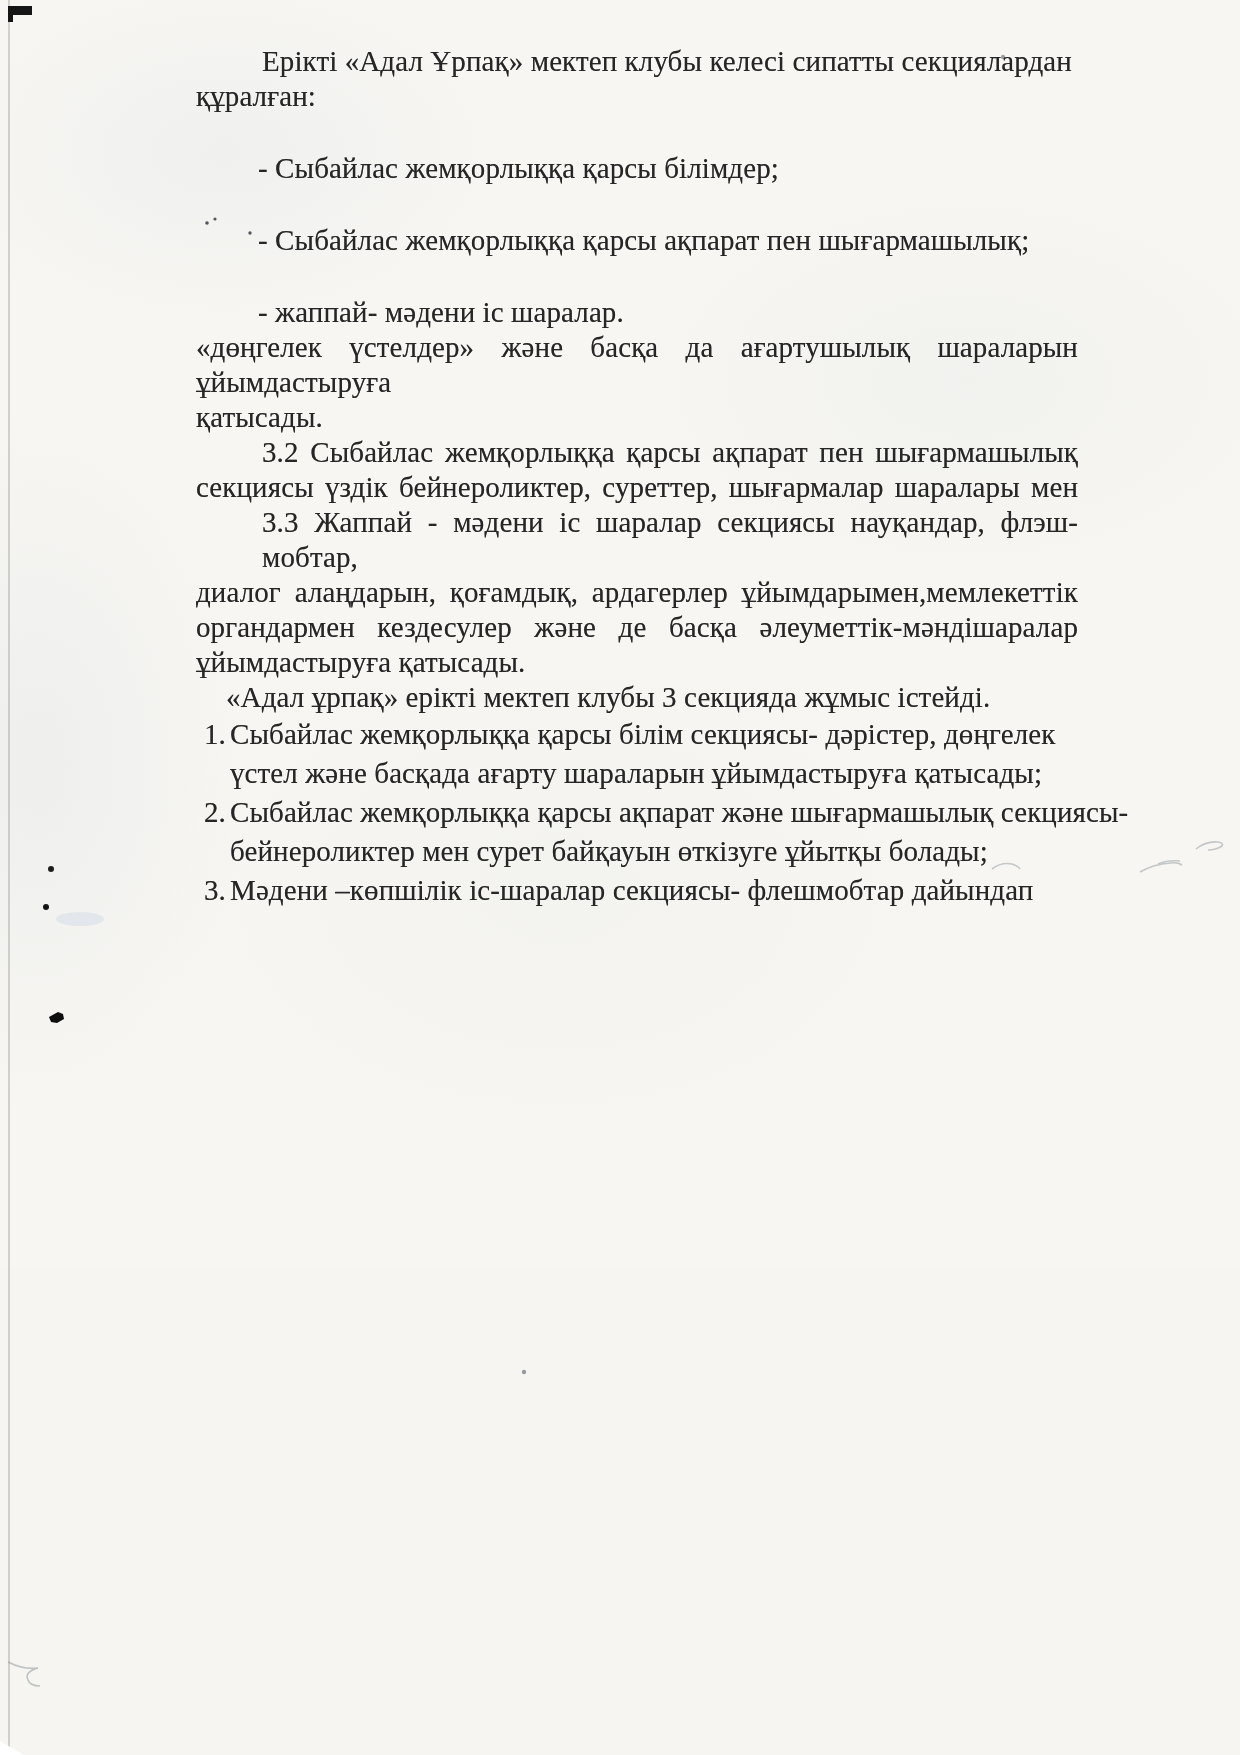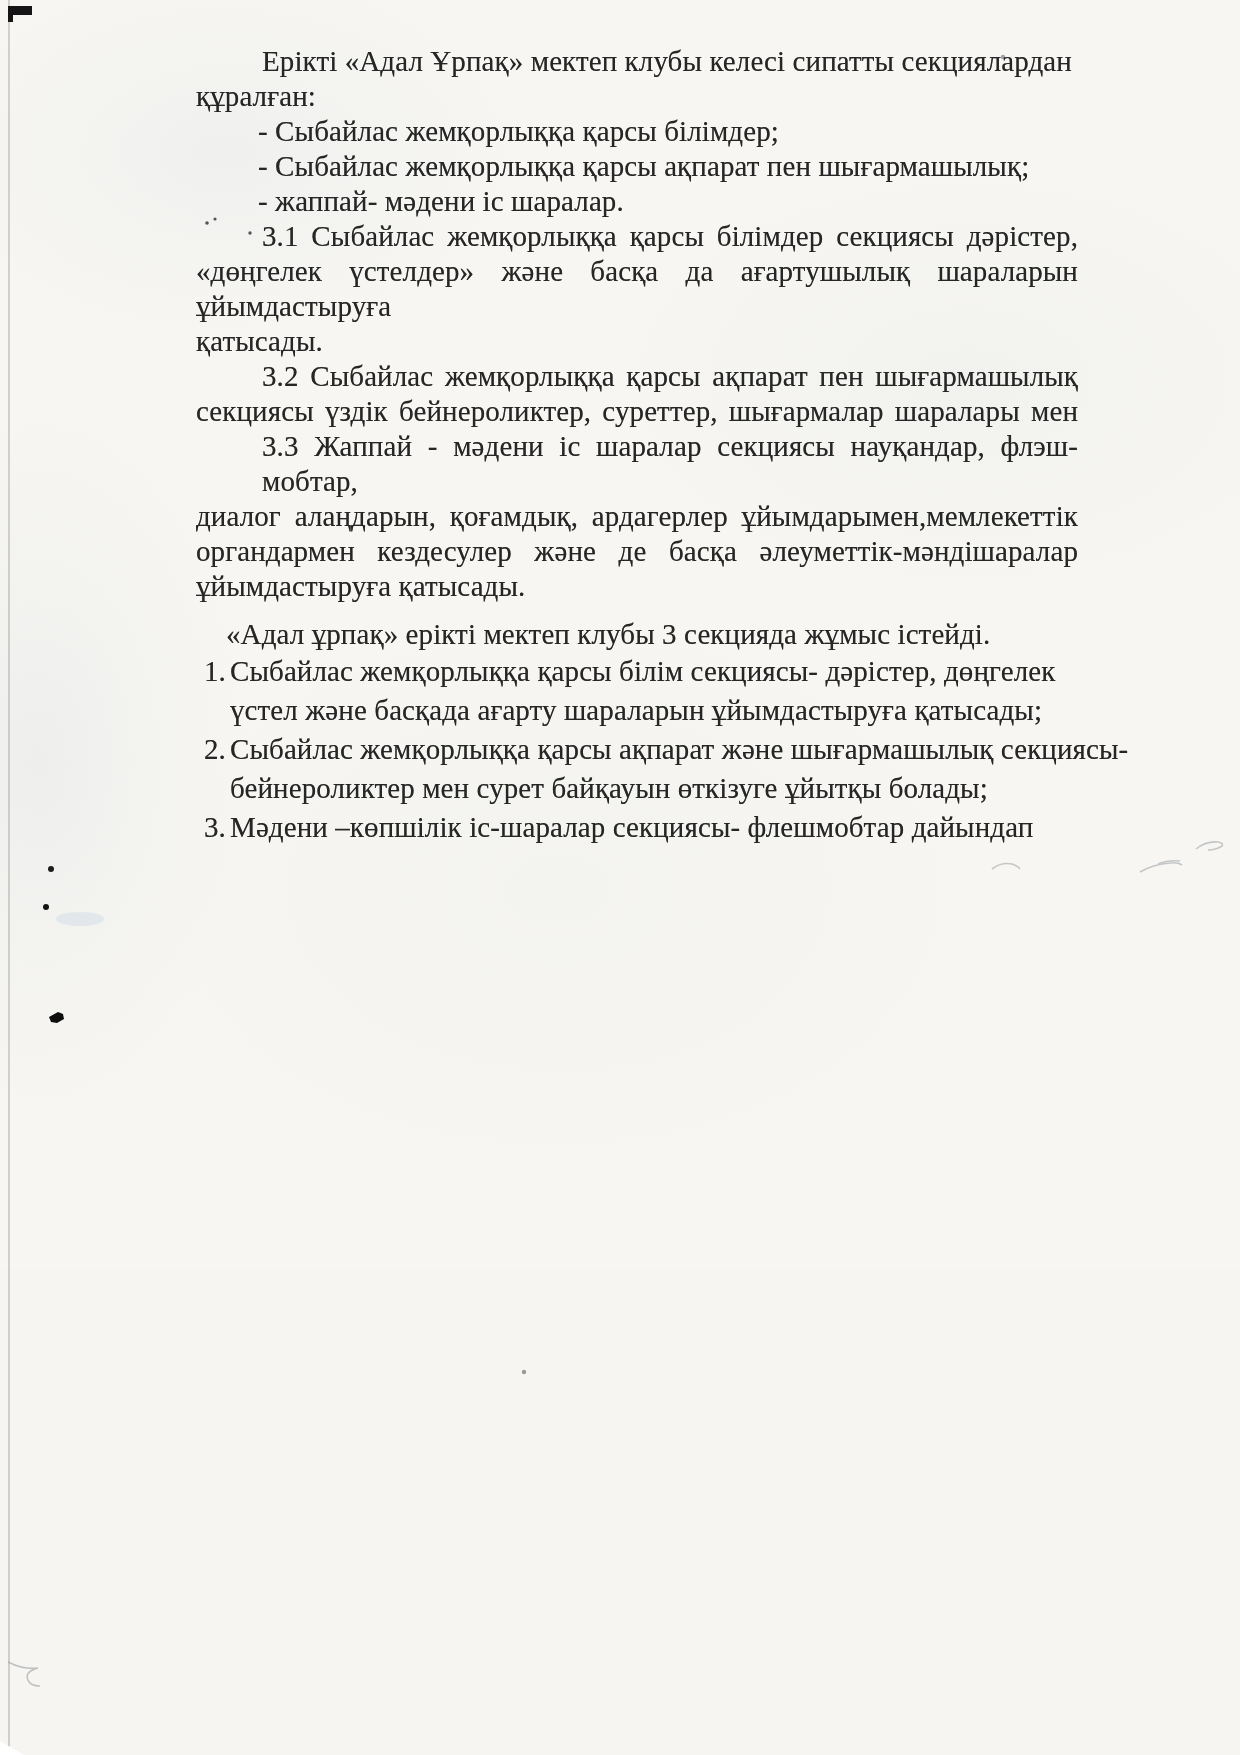--- a/index.html
+++ b/index.html
@@ -31,22 +31,22 @@
     text-shadow: 0 0 0.6px rgba(40,40,40,0.55);
   }
   .line { line-height: 35px; min-height: 35px; white-space: nowrap; }
   .wrapline { white-space: normal; }
   .jline { 
     line-height: 35px; min-height: 35px;
     text-align: justify; text-align-last: justify;
     white-space: normal;
   }
   .indent { padding-left: 66px; }
-  .indent-sm { padding-left: 30px; margin-top: 13px; }
-  .dash { padding-left: 62px; }
+  .indent-sm { padding-left: 30px; }
+  .dash { padding-left: 62px; margin-top: 37px; }
   .numlist { margin-top: 0; }
   .num-item { position: relative; }
   .num-item .nline { line-height: 39px; min-height: 39px; white-space: nowrap; }
   .num-item .first { padding-left: 34px; position: relative; }
   .num-item .cont { padding-left: 34px; }
   .num-label { position: absolute; left: 8px; top: 0; }
   .artifacts { position: absolute; left: 0; top: 0; pointer-events: none; }
 </style>
 </head>
 <body>
@@ -93,21 +93,20 @@
 
   <div class="content">
 
     <div class="line wrapline indent">Ерікті «Адал Ұрпақ» мектеп клубы келесі сипатты секциялардан</div>
     <div class="line">құралған:</div>
 
     <div class="line dash">- Сыбайлас жемқорлыққа қарсы білімдер;</div>
     <div class="line dash">- Сыбайлас жемқорлыққа қарсы ақпарат пен шығармашылық;</div>
     <div class="line dash">- жаппай- мәдени іс шаралар.</div>
 
-    <div class="jline indent">3.1 Сыбайлас жемқорлыққа қарсы білімдер секциясы дәрістер,</div>
     <div class="jline">«дөңгелек үстелдер» және басқа да ағартушылық шараларын ұйымдастыруға</div>
     <div class="line">қатысады.</div>
 
     <div class="jline indent">3.2 Сыбайлас жемқорлыққа қарсы ақпарат пен шығармашылық</div>
     <div class="jline">секциясы үздік бейнероликтер, суреттер, шығармалар шаралары мен</div>
 
     <div class="jline indent">3.3 Жаппай - мәдени іс шаралар секциясы науқандар, флэш-мобтар,</div>
     <div class="jline">диалог алаңдарын, қоғамдық, ардагерлер ұйымдарымен,мемлекеттік</div>
     <div class="jline">органдармен кездесулер және де басқа әлеуметтік-мәндішаралар</div>
     <div class="line">ұйымдастыруға қатысады.</div>

